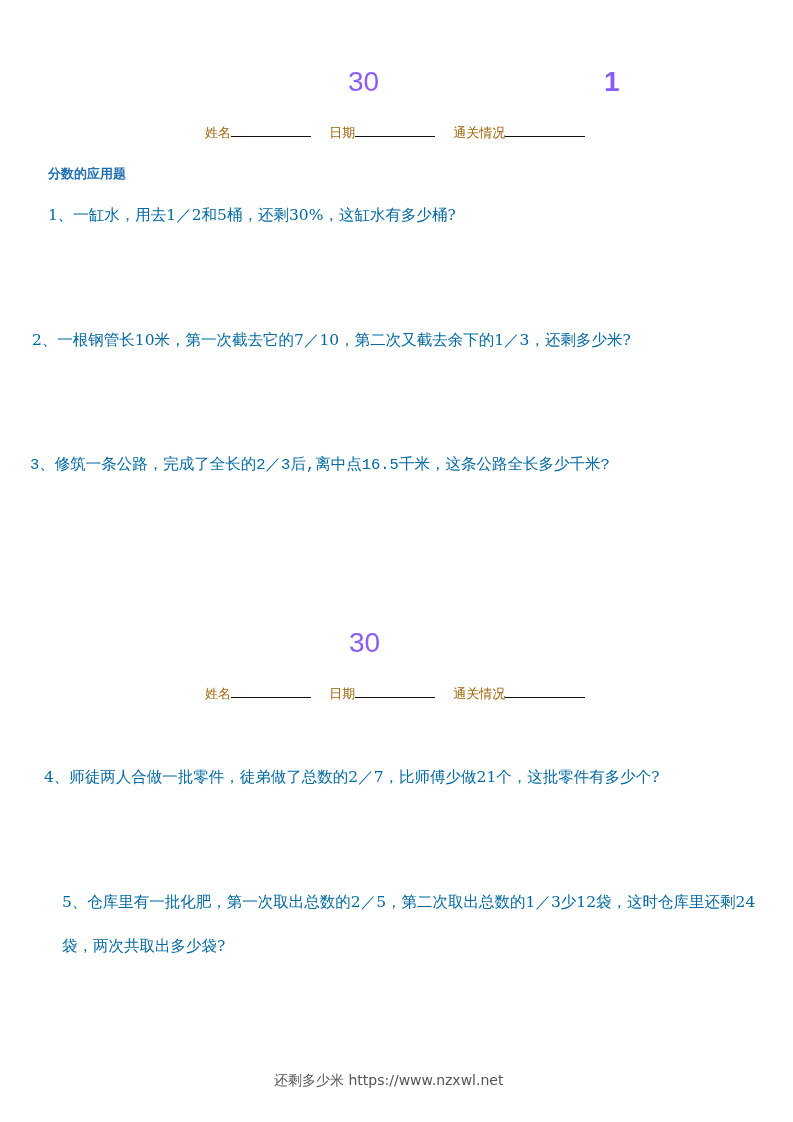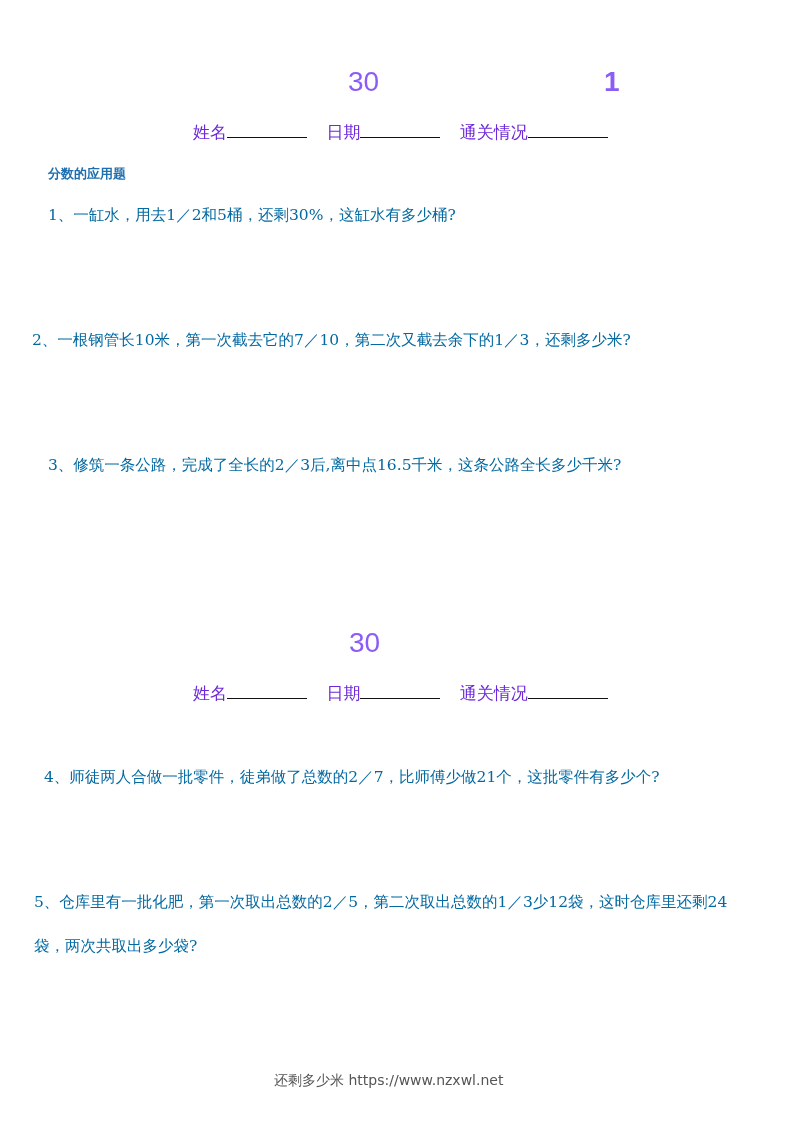--- a/index.html
+++ b/index.html
@@ -18,23 +18,24 @@
 
     .title-num {
       font-family: "Liberation Sans", "DejaVu Sans", sans-serif;
       color: #8b5cf6;
       font-size: 28px;
       line-height: 1;
     }
     .title-num.bold { font-weight: bold; }
 
     .info-row {
-      font-size: 17px;
+      font-size: 13px;
       line-height: 20px;
-      color: #6d28d9;
+      color: #a16207;
+      margin-left: 12px;
     }
     .info-row .field { display: inline-block; margin-right: 14px; }
     .info-row .blank {
       display: inline-block;
       width: 80px;
       border-bottom: 1px solid #111;
       height: 15px;
       vertical-align: baseline;
     }
 
@@ -78,32 +79,32 @@
   </span>
   <span class="field">
     <span>通关情况</span><span class="blank"></span>
   </span>
 </div>
 
 <div class="abs section-heading" style="left:48px; top:163px;">分数的应用题</div>
 
 <div class="abs question" style="left:48px; top:204px;">1、一缸水，用去1／2和5桶，还剩30%，这缸水有多少桶?</div>
 <div class="abs question" style="left:32px; top:329px;">2、一根钢管长10米，第一次截去它的7／10，第二次又截去余下的1／3，还剩多少米?</div>
-<div class="abs question" style="left:48px; top:454px;">3、修筑一条公路，完成了全长的2／3后,离中点16.5千米，这条公路全长多少千米?</div>
+<div class="abs question" style="left:30px; top:454px;font-family:Liberation Mono, monospace;">3、修筑一条公路，完成了全长的2／3后,离中点16.5千米，这条公路全长多少千米?</div>
 
 <div class="abs title-num" style="left:349px; top:629px;">30</div>
 
 <div class="abs info-row" style="left:193px; top:683px;">
   <span class="field">
     <span>姓名</span><span class="blank"></span>
   </span>
   <span class="field">
     <span>日期</span><span class="blank"></span>
   </span>
   <span class="field">
     <span>通关情况</span><span class="blank"></span>
   </span>
 </div>
 
 <div class="abs question" style="left:44px; top:766px;">4、师徒两人合做一批零件，徒弟做了总数的2／7，比师傅少做21个，这批零件有多少个?</div>
-<div class="abs question wrap" style="left:34px; top:880px;">5、仓库里有一批化肥，第一次取出总数的2／5，第二次取出总数的1／3少12袋，这时仓库里还剩24袋，两次共取出多少袋?</div>
+<div class="abs question wrap" style="left:62px; top:880px;">5、仓库里有一批化肥，第一次取出总数的2／5，第二次取出总数的1／3少12袋，这时仓库里还剩24袋，两次共取出多少袋?</div>
 
 <div class="abs footer" style="left:274px; top:1071px;">还剩多少米 https://www.nzxwl.net</div>
 
 </body></html>

